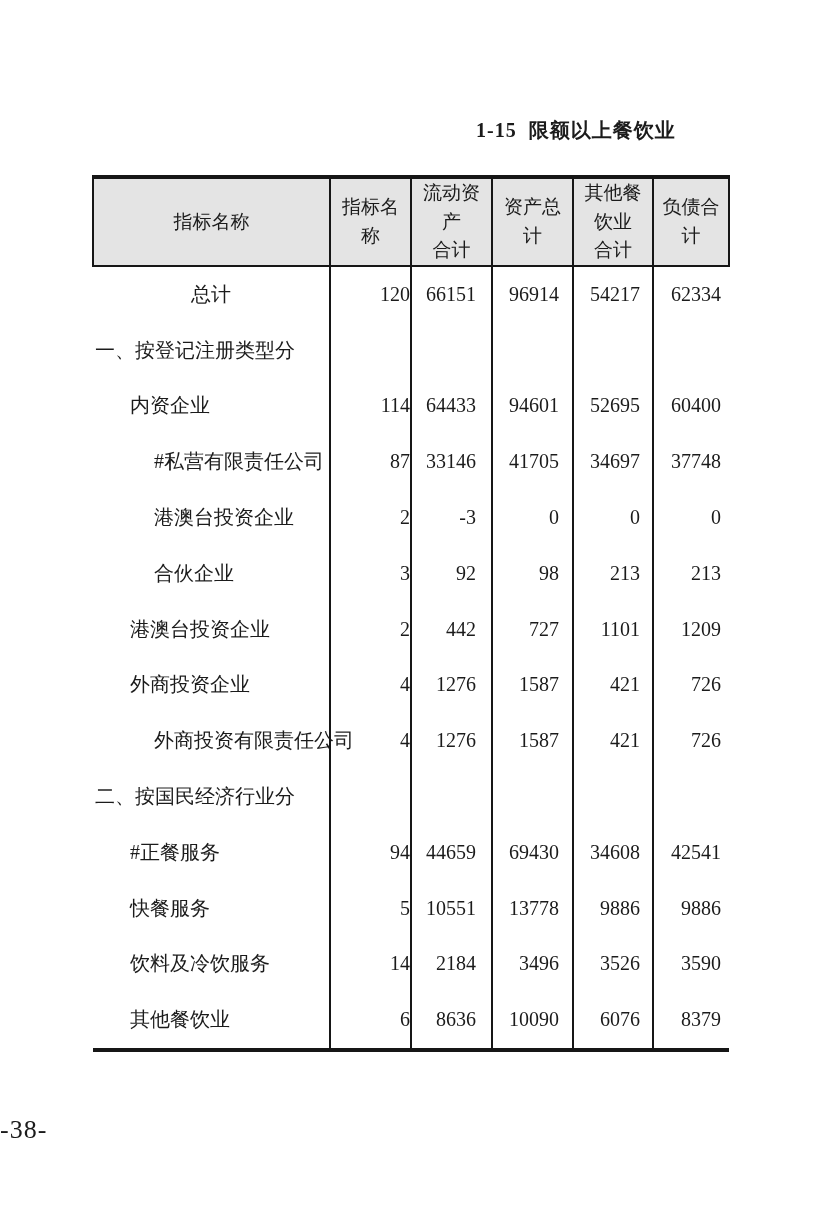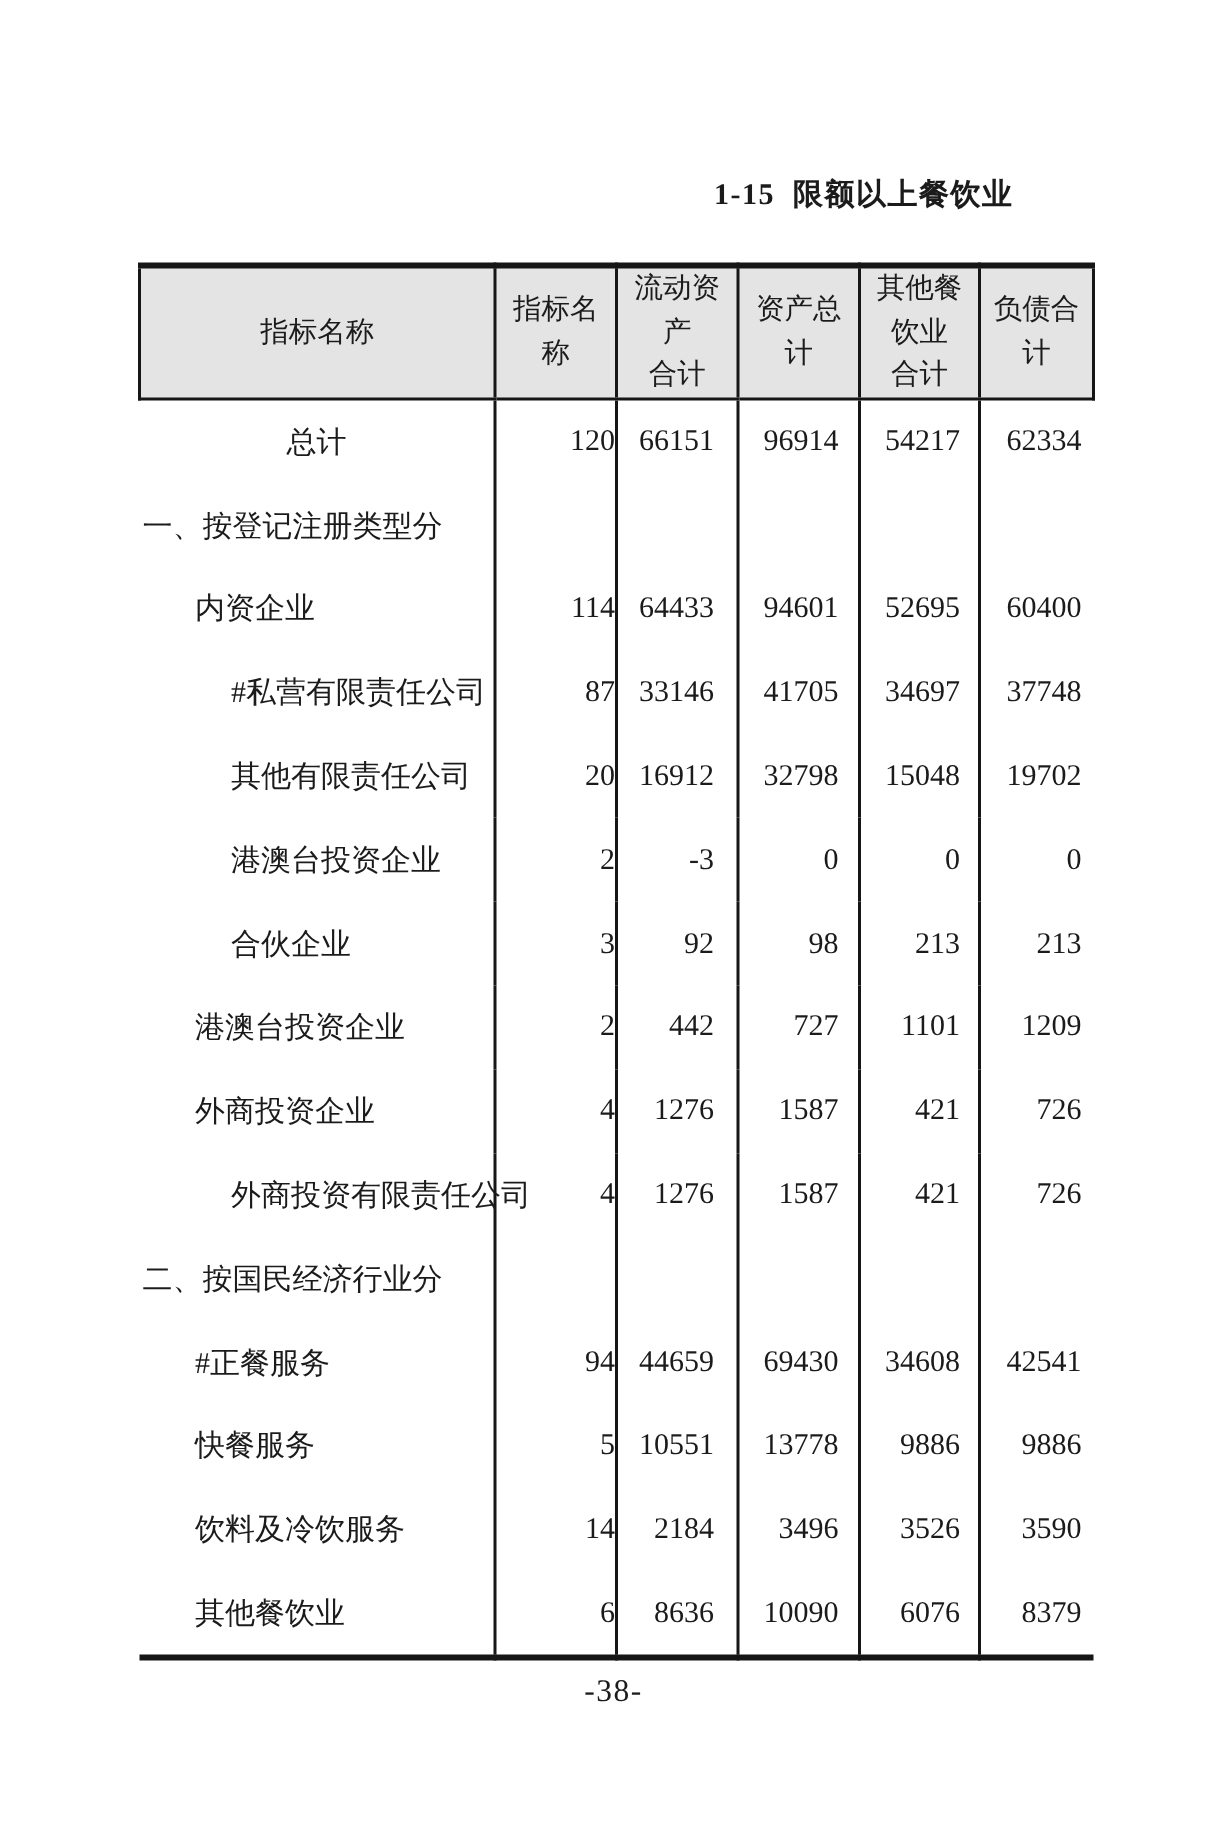--- a/index.html
+++ b/index.html
@@ -77,22 +77,22 @@
   td.lbl { text-align: left; padding-left: 2px; }
   td.lbl.lv1 { padding-left: 37px; }
   td.lbl.lv2 { padding-left: 61px; }
   td.lbl.ctr { text-align: center; padding-left: 0; }
 
   .pagenum {
     position: absolute;
     top: 1115px;
     left: 0;
     width: 818px;
-    text-align: center;
-    font-size: 21px;
+    text-align: left;
+    font-size: 26px;
     letter-spacing: 1px;
   }
 </style>
 </head>
 <body>
 
 <h1 class="title">1-15  限额以上餐饮业</h1>
 
 <table class="stat-table">
   <colgroup>
@@ -142,28 +142,20 @@
     </tr>
     <tr>
       <td class="lbl lv2">#私营有限责任公司</td>
       <td class="num">87</td>
       <td class="num">33146</td>
       <td class="num">41705</td>
       <td class="num">34697</td>
       <td class="num">37748</td>
     </tr>
     <tr>
-      <td class="lbl lv2">其他有限责任公司</td>
-      <td class="num">20</td>
-      <td class="num">16912</td>
-      <td class="num">32798</td>
-      <td class="num">15048</td>
-      <td class="num">19702</td>
-    </tr>
-    <tr>
       <td class="lbl lv2">港澳台投资企业</td>
       <td class="num">2</td>
       <td class="num">-3</td>
       <td class="num">0</td>
       <td class="num">0</td>
       <td class="num">0</td>
     </tr>
     <tr>
       <td class="lbl lv2">合伙企业</td>
       <td class="num">3</td>

